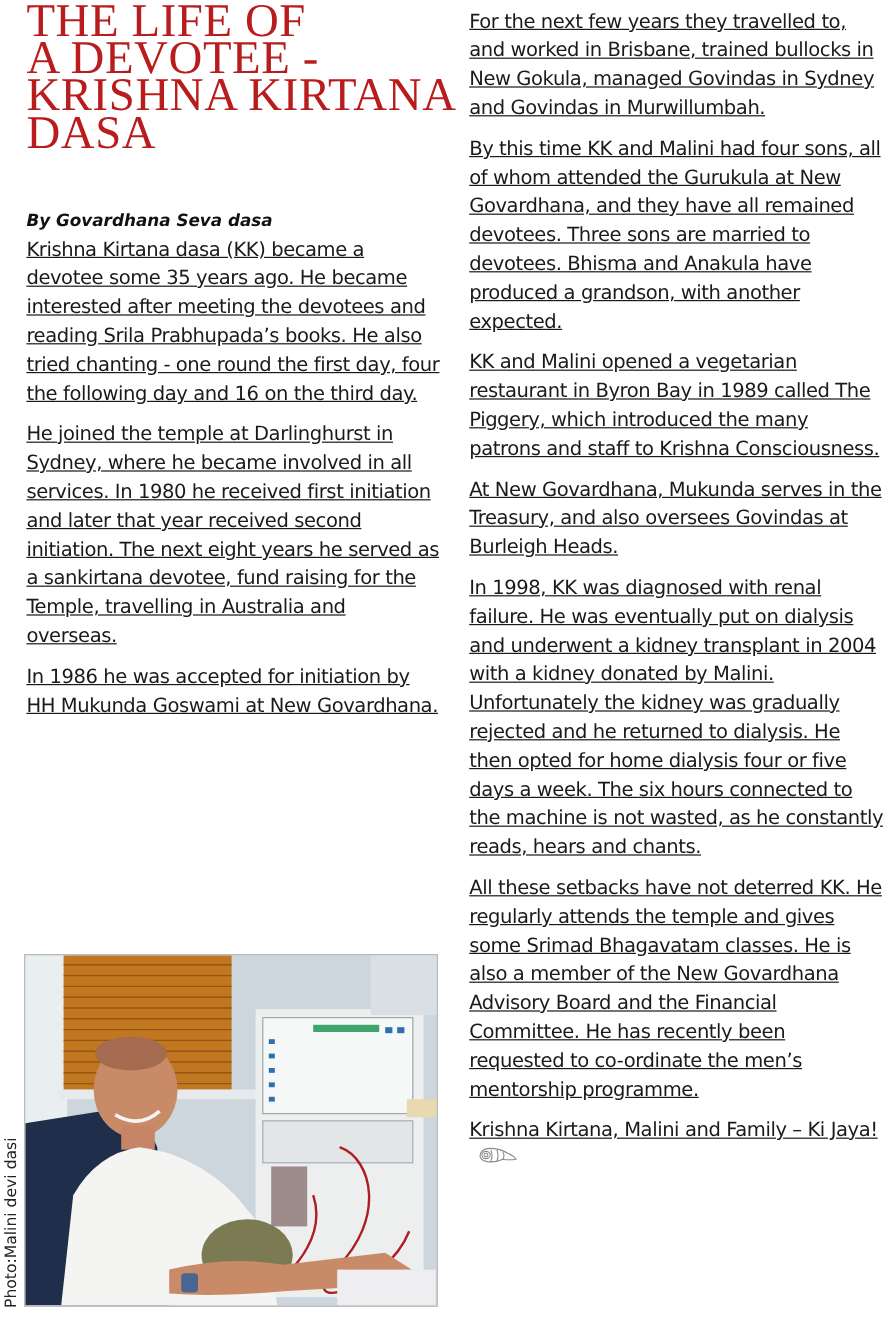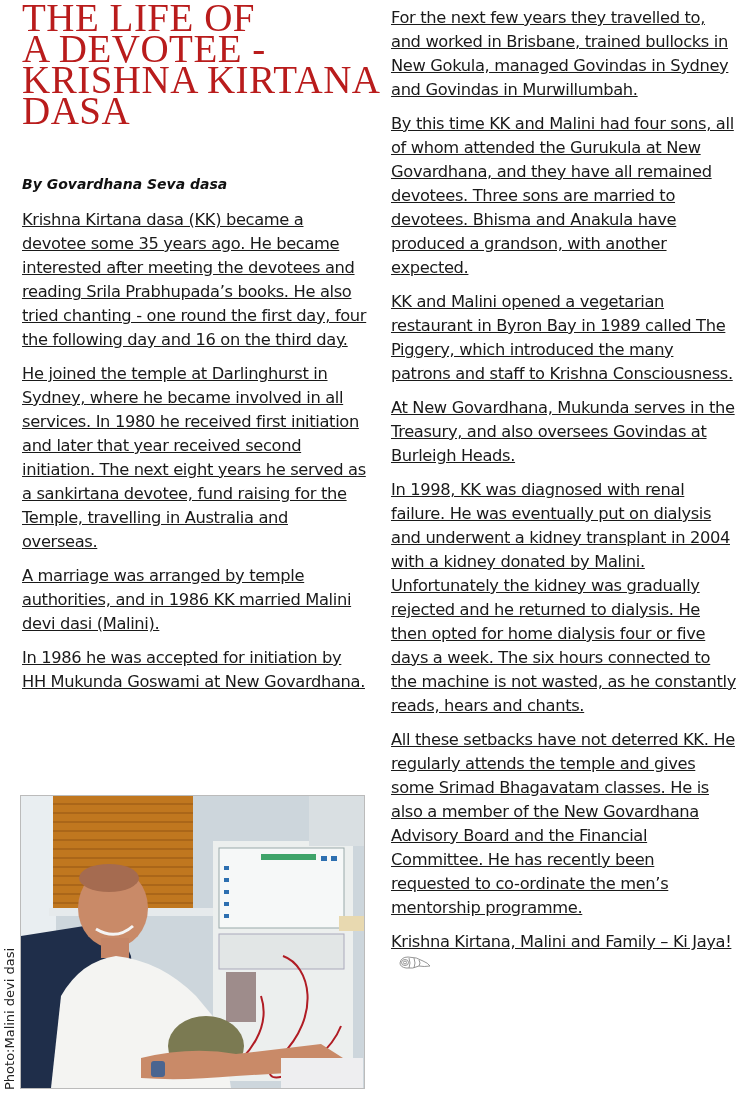--- a/index.html
+++ b/index.html
@@ -11,21 +11,21 @@
       margin: 0;
     }
     .title .line { display: block; white-space: nowrap; }
     .byline {
       position: absolute; left: 22px; top: 176px;
       font-family: "DejaVu Sans", sans-serif; font-weight: bold; font-style: italic;
       font-size: 14px; color: #111;
     }
     .col { position: absolute; font-size: 16.3px; line-height: 24px; letter-spacing: -0.35px; }
     .col p { margin: 0 0 10px 0; text-decoration: underline; }
-    .col-left { left: 22px; top: 208px; width: 345px; }
+    .col-left { left: 22px; top: 196px; width: 345px; }
     .col-right { left: 391px; top: 6px; width: 345px; }
     .photo {
       position: absolute; left: 20px; top: 795px; width: 343px; height: 292px;
       overflow: hidden; background: #c9cfd4; border: 1px solid #bbb;
     }
     .credit {
       position: absolute; left: 2px; top: 1090px;
       transform-origin: 0 0; transform: rotate(-90deg);
       font-size: 13px; color: #222; white-space: nowrap; letter-spacing: 0px;
     }
@@ -39,21 +39,20 @@
   <span class="line">A DEVOTEE -</span>
   <span class="line">KRISHNA KIRTANA</span>
   <span class="line">DASA</span>
 </h1>
 
 <div class="byline">By Govardhana Seva dasa</div>
 
 <div class="col col-left">
   <p>Krishna Kirtana dasa (KK) became a devotee some 35 years ago. He became interested after meeting the devotees and reading  Srila Prabhupada’s books.  He also tried chanting - one round the first day, four the following day and 16 on the third day.</p>
   <p>He joined the temple at Darlinghurst in Sydney, where he became involved in all services. In 1980 he received first initiation and later that year received second initiation.   The next eight years he served as a sankirtana devotee, fund raising for the Temple, travelling in Australia and overseas.</p>
-  <p>A marriage was arranged by temple authorities, and in 1986 KK married Malini devi dasi (Malini).</p>
   <p>In 1986 he was accepted for initiation by HH Mukunda Goswami at New Govardhana.</p>
 </div>
 
 <div class="photo" title="Smiling man in white t-shirt seated beside a home dialysis machine, wooden blinds behind">
   <svg width="343" height="292" viewBox="0 0 343 292" xmlns="http://www.w3.org/2000/svg">
     <rect x="0" y="0" width="343" height="292" fill="#cdd6dc"></rect>
     <rect x="0" y="0" width="35" height="292" fill="#e9eef1"></rect>
 
     <rect x="32" y="0" width="140" height="112" fill="#c0771f"></rect>
     <g stroke="#8a4f10" stroke-width="1.2" opacity="0.8">

